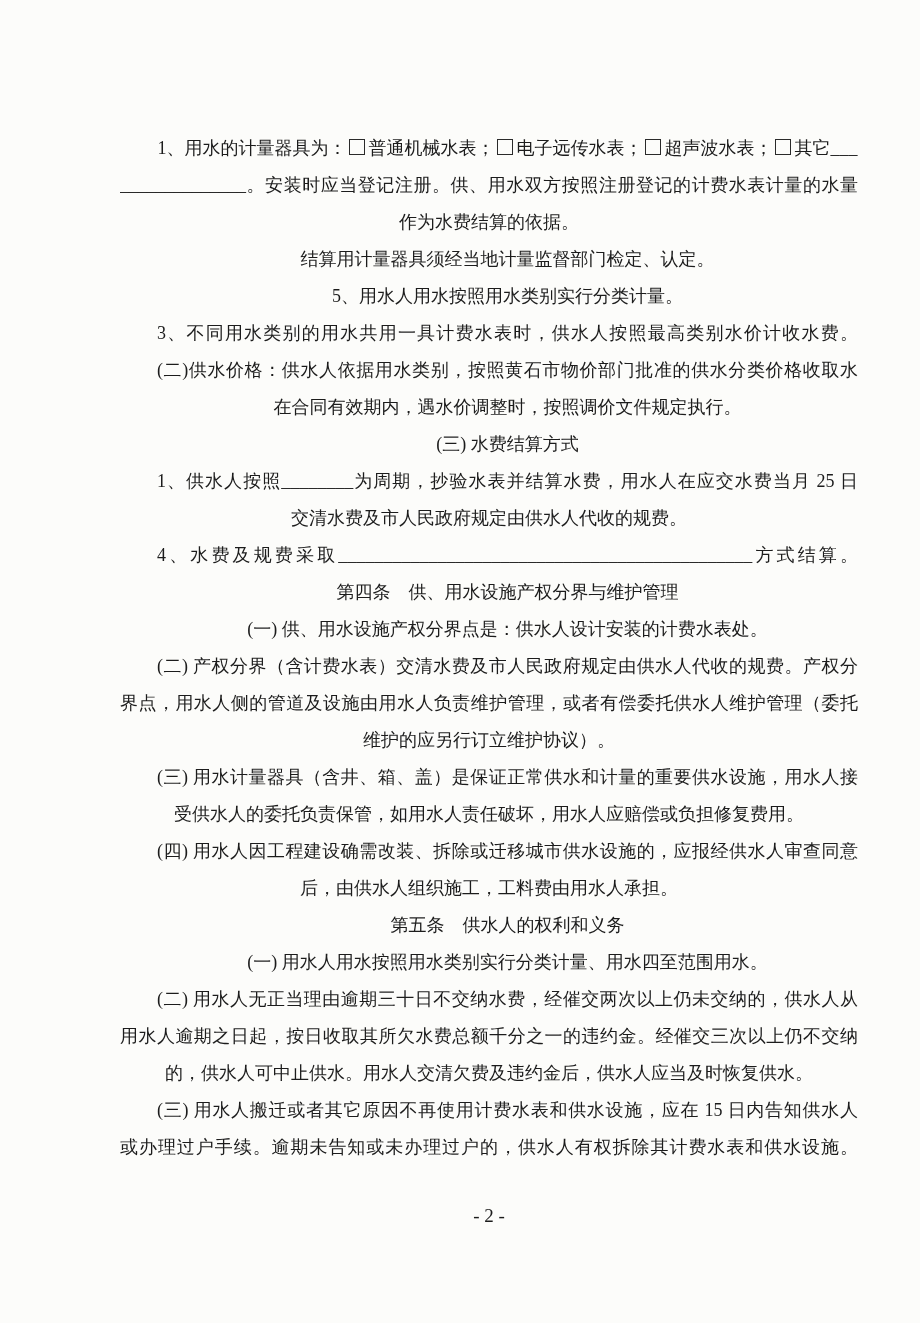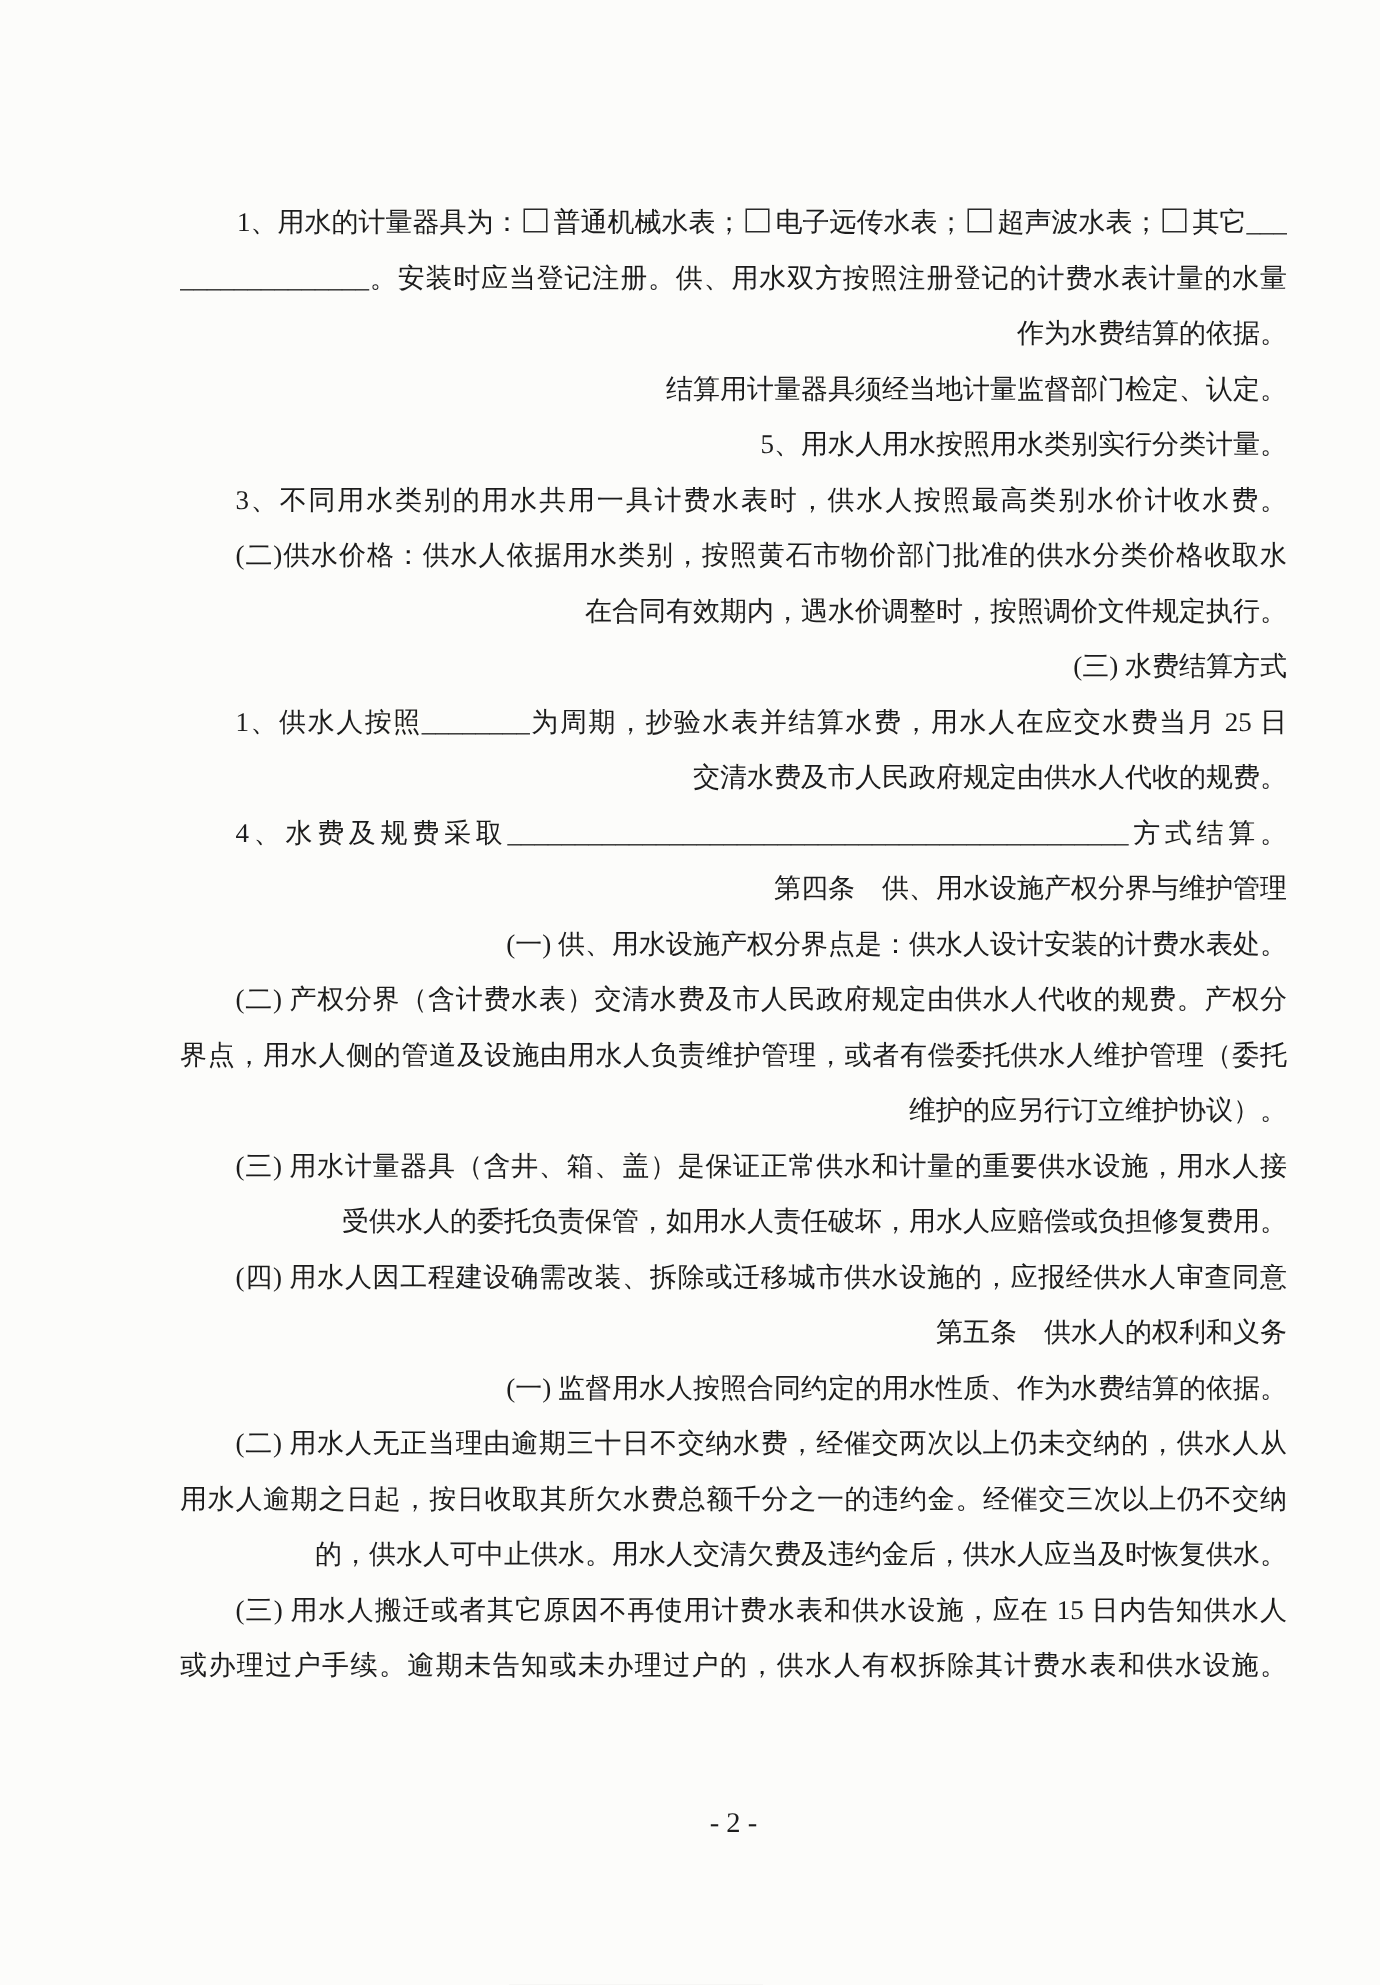--- a/index.html
+++ b/index.html
@@ -20,21 +20,21 @@
   .content {
     position: absolute;
     left: 120px;
     top: 130px;
     width: 738px;
   }
   .line {
     font-size: 18px;
     line-height: 37px;
     height: 37px;
-    text-align: right;
+    text-align: center;
     white-space: normal;
     overflow: hidden;
   }
   .line.indent { text-indent: 37px; }
   .line.justify {
     text-align: justify;
     text-align-last: justify;
   }
   .line.bold { font-weight: normal; }
   .line.nowrap { white-space: nowrap; }
@@ -76,22 +76,23 @@
       <div class="line">交清水费及市人民政府规定由供水人代收的规费。</div>
       <div class="line indent justify">4、水费及规费采取______________________________________________方式结算。</div>
       <div class="line indent bold">第四条　供、用水设施产权分界与维护管理</div>
       <div class="line indent">(一) 供、用水设施产权分界点是：供水人设计安装的计费水表处。</div>
       <div class="line indent justify">(二) 产权分界（含计费水表）交清水费及市人民政府规定由供水人代收的规费。产权分</div>
       <div class="line justify">界点，用水人侧的管道及设施由用水人负责维护管理，或者有偿委托供水人维护管理（委托</div>
       <div class="line">维护的应另行订立维护协议）。</div>
       <div class="line indent justify">(三) 用水计量器具（含井、箱、盖）是保证正常供水和计量的重要供水设施，用水人接</div>
       <div class="line">受供水人的委托负责保管，如用水人责任破坏，用水人应赔偿或负担修复费用。</div>
       <div class="line indent justify">(四) 用水人因工程建设确需改装、拆除或迁移城市供水设施的，应报经供水人审查同意</div>
+      <div class="line">后，由供水人组织施工，工料费由用水人承担。</div>
       <div class="line indent bold">第五条　供水人的权利和义务</div>
-      <div class="line indent">(一) 监督用水人按照合同约定的用水性质、作为水费结算的依据。</div>
+      <div class="line indent">(一) 用水人用水按照用水类别实行分类计量、用水四至范围用水。</div>
       <div class="line indent justify">(二) 用水人无正当理由逾期三十日不交纳水费，经催交两次以上仍未交纳的，供水人从</div>
       <div class="line justify">用水人逾期之日起，按日收取其所欠水费总额千分之一的违约金。经催交三次以上仍不交纳</div>
       <div class="line">的，供水人可中止供水。用水人交清欠费及违约金后，供水人应当及时恢复供水。</div>
       <div class="line indent justify">(三) 用水人搬迁或者其它原因不再使用计费水表和供水设施，应在 15 日内告知供水人</div>
       <div class="line justify">或办理过户手续。逾期未告知或未办理过户的，供水人有权拆除其计费水表和供水设施。</div>
     </div>
   <div class="footer">- 2 -</div>
 </div>
 
 </body></html>

